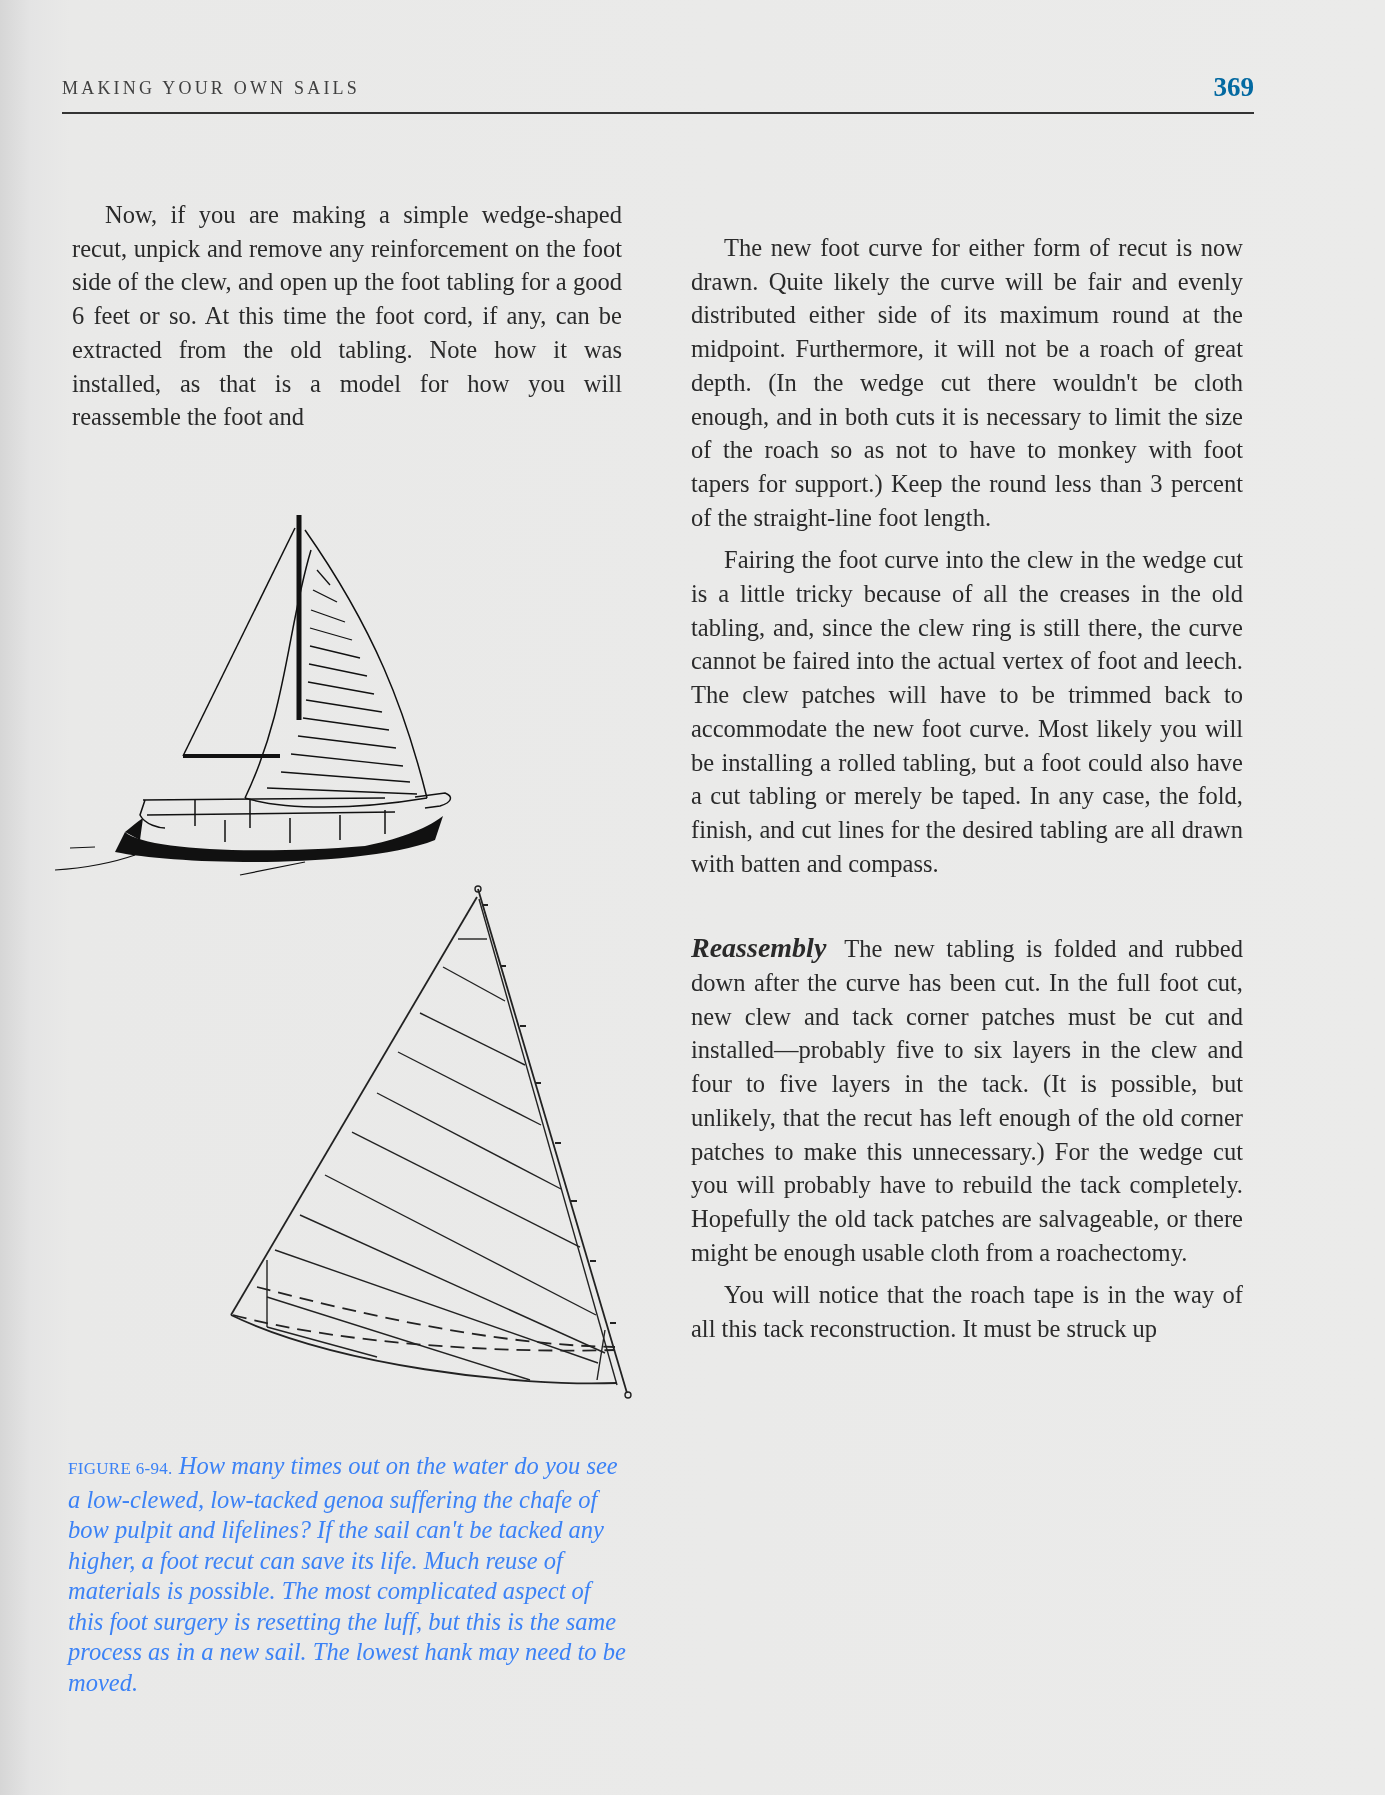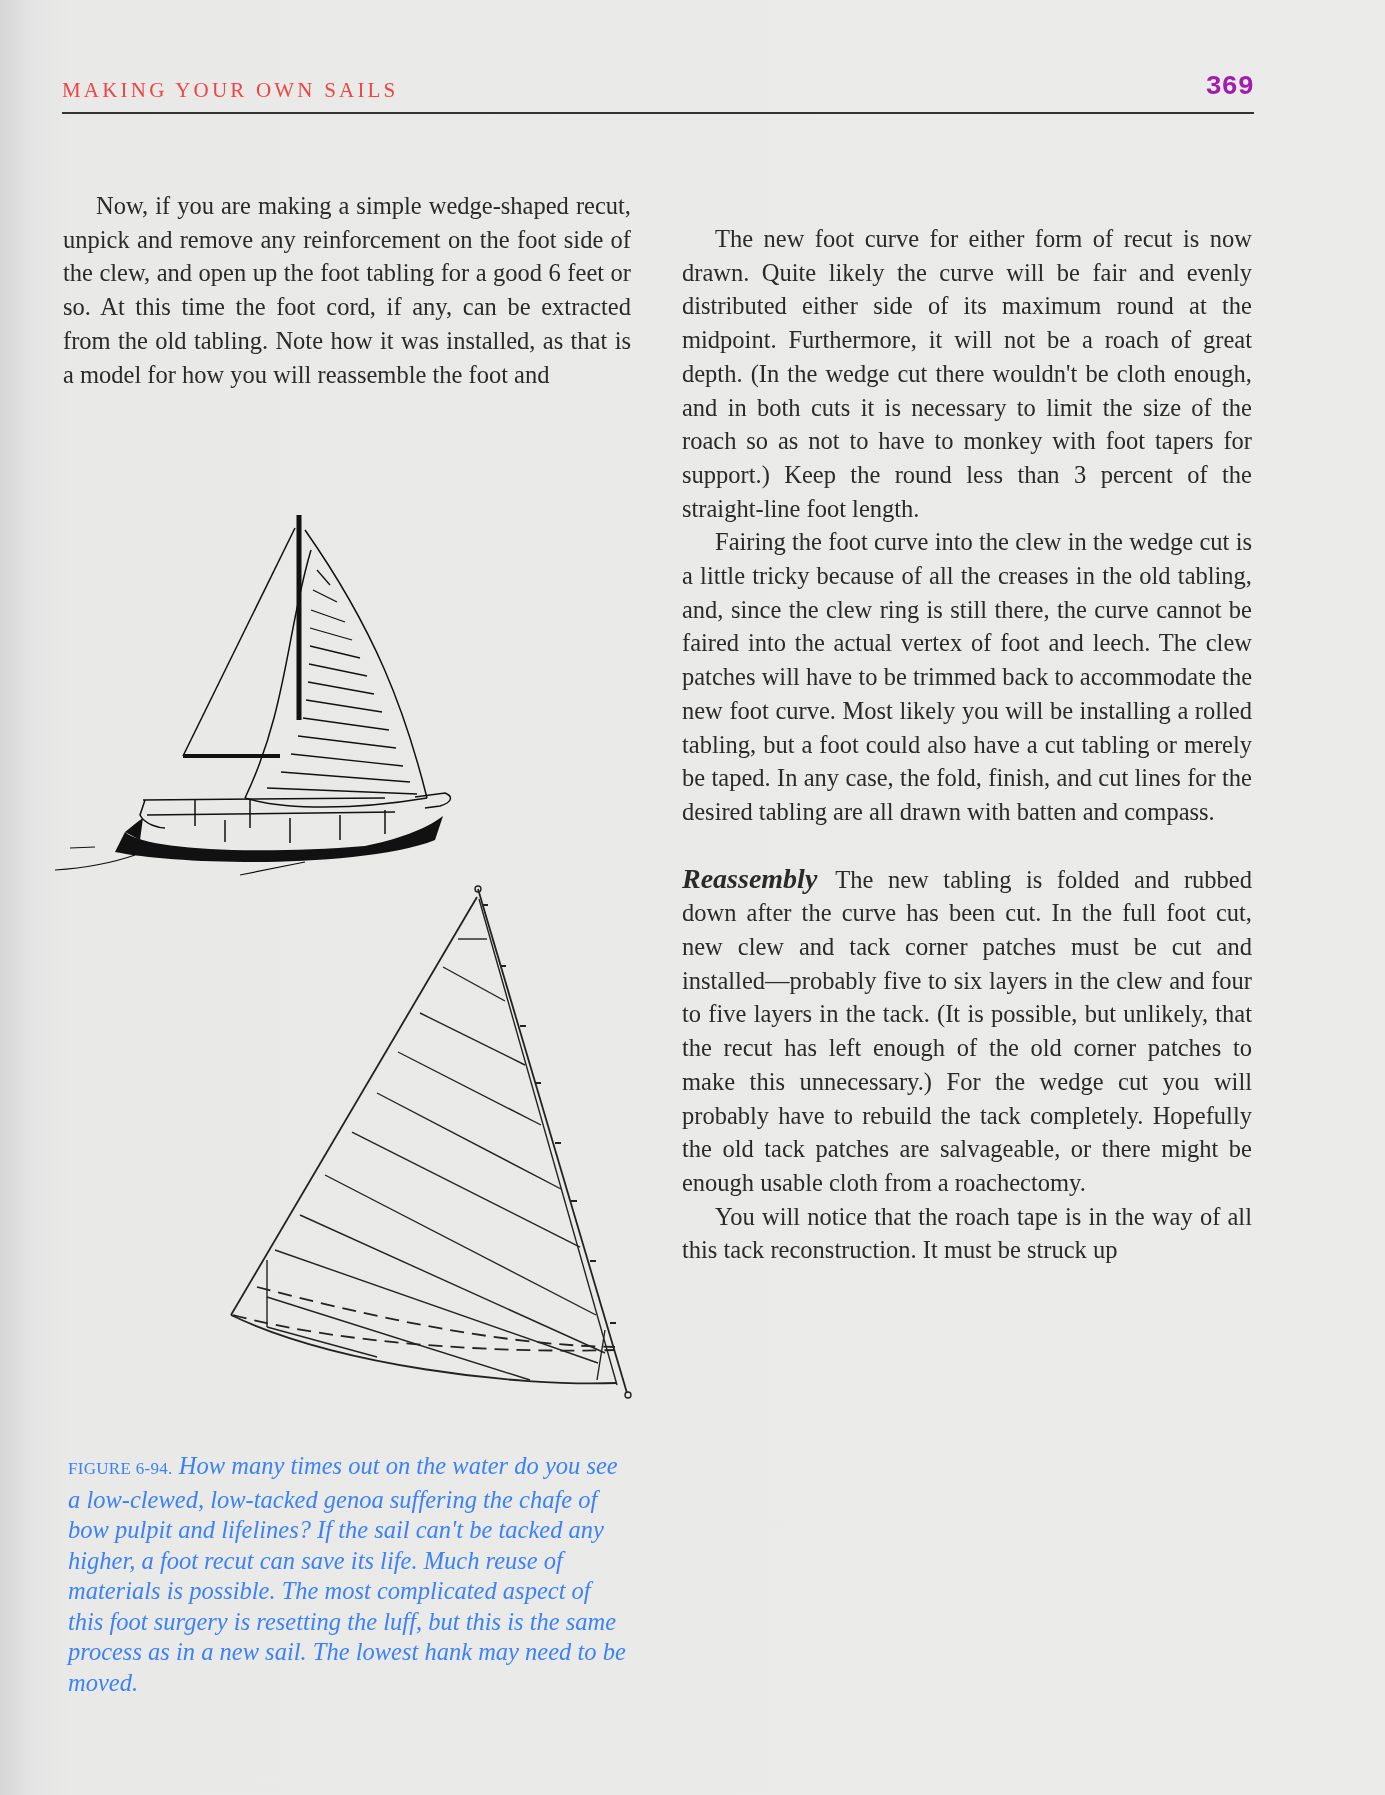--- a/index.html
+++ b/index.html
@@ -8,34 +8,34 @@
     background: linear-gradient(to right, #d6d6d6 0px, #e4e4e4 30px, #e9e9e8 70px, #ebebea 100%);
     font-family: "Liberation Serif", "DejaVu Serif", serif;
     color:#2a2a2a;
     position:relative;
   }
   .header {
     position:absolute; left:62px; top:74px; width:1192px; height:40px;
   }
   .running-title {
     position:absolute; left:0; top:4px;
-    font-size:21px; letter-spacing:3.2px; color:#ef4444;
+    font-size:18px; letter-spacing:3.2px; color:#404040;
   }
   .page-number {
     position:absolute; right:0; top:-2px;
-    font-family:Liberation Mono, monospace;
-    font-weight:bold; font-size:27px; color:#a21caf;
+    font-family:Liberation Serif, serif;
+    font-weight:bold; font-size:27px; color:#0369a1;
   }
   .rule {
     position:absolute; left:62px; top:112px; width:1192px; height:2px; background:#333;
   }
   .col {
     position:absolute; font-size:24.5px; line-height:33.7px; text-align:justify;
   }
-  .col p { margin:0; text-indent:33px;font-family:Liberation Serif, serif; }
+  .col p { margin:9px; text-indent:33px;font-family:Liberation Serif, serif; }
   .col p.noindent { text-indent:0; }
   .col .gap { height:33px; }
   .col-left { left:63px; top:189px; width:568px; }
   .col-right { left:682px; top:189px; width:570px; }
   .runin { font-style:italic; font-weight:bold; font-size:28px; margin-right:18px; }
   .fig-boat { position:absolute; left:55px; top:510px; width:420px; height:370px; }
   .fig-sail { position:absolute; left:215px; top:875px; width:430px; height:560px; }
   .caption {
     position:absolute; left:68px; top:1451px; width:560px;
     font-size:24.5px; line-height:30.5px; font-style:italic; color:#3b82f6;

